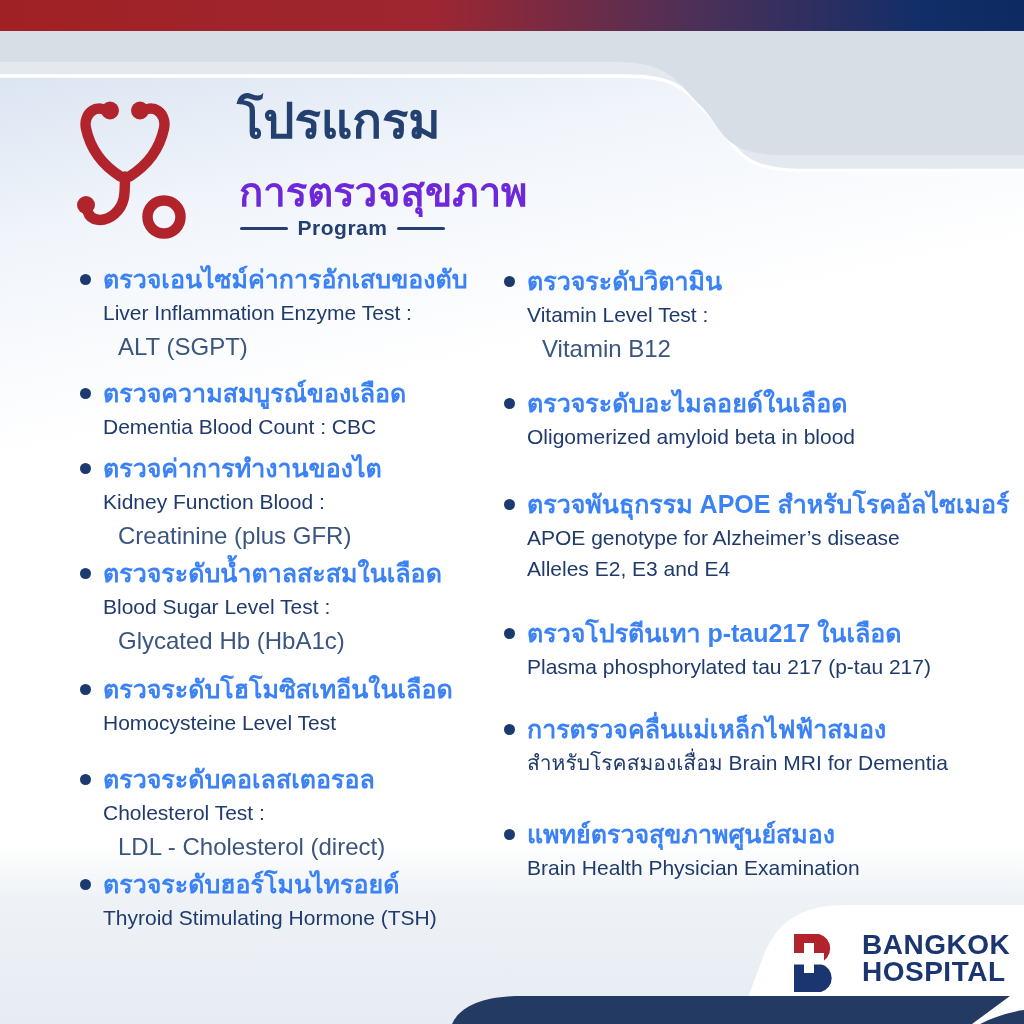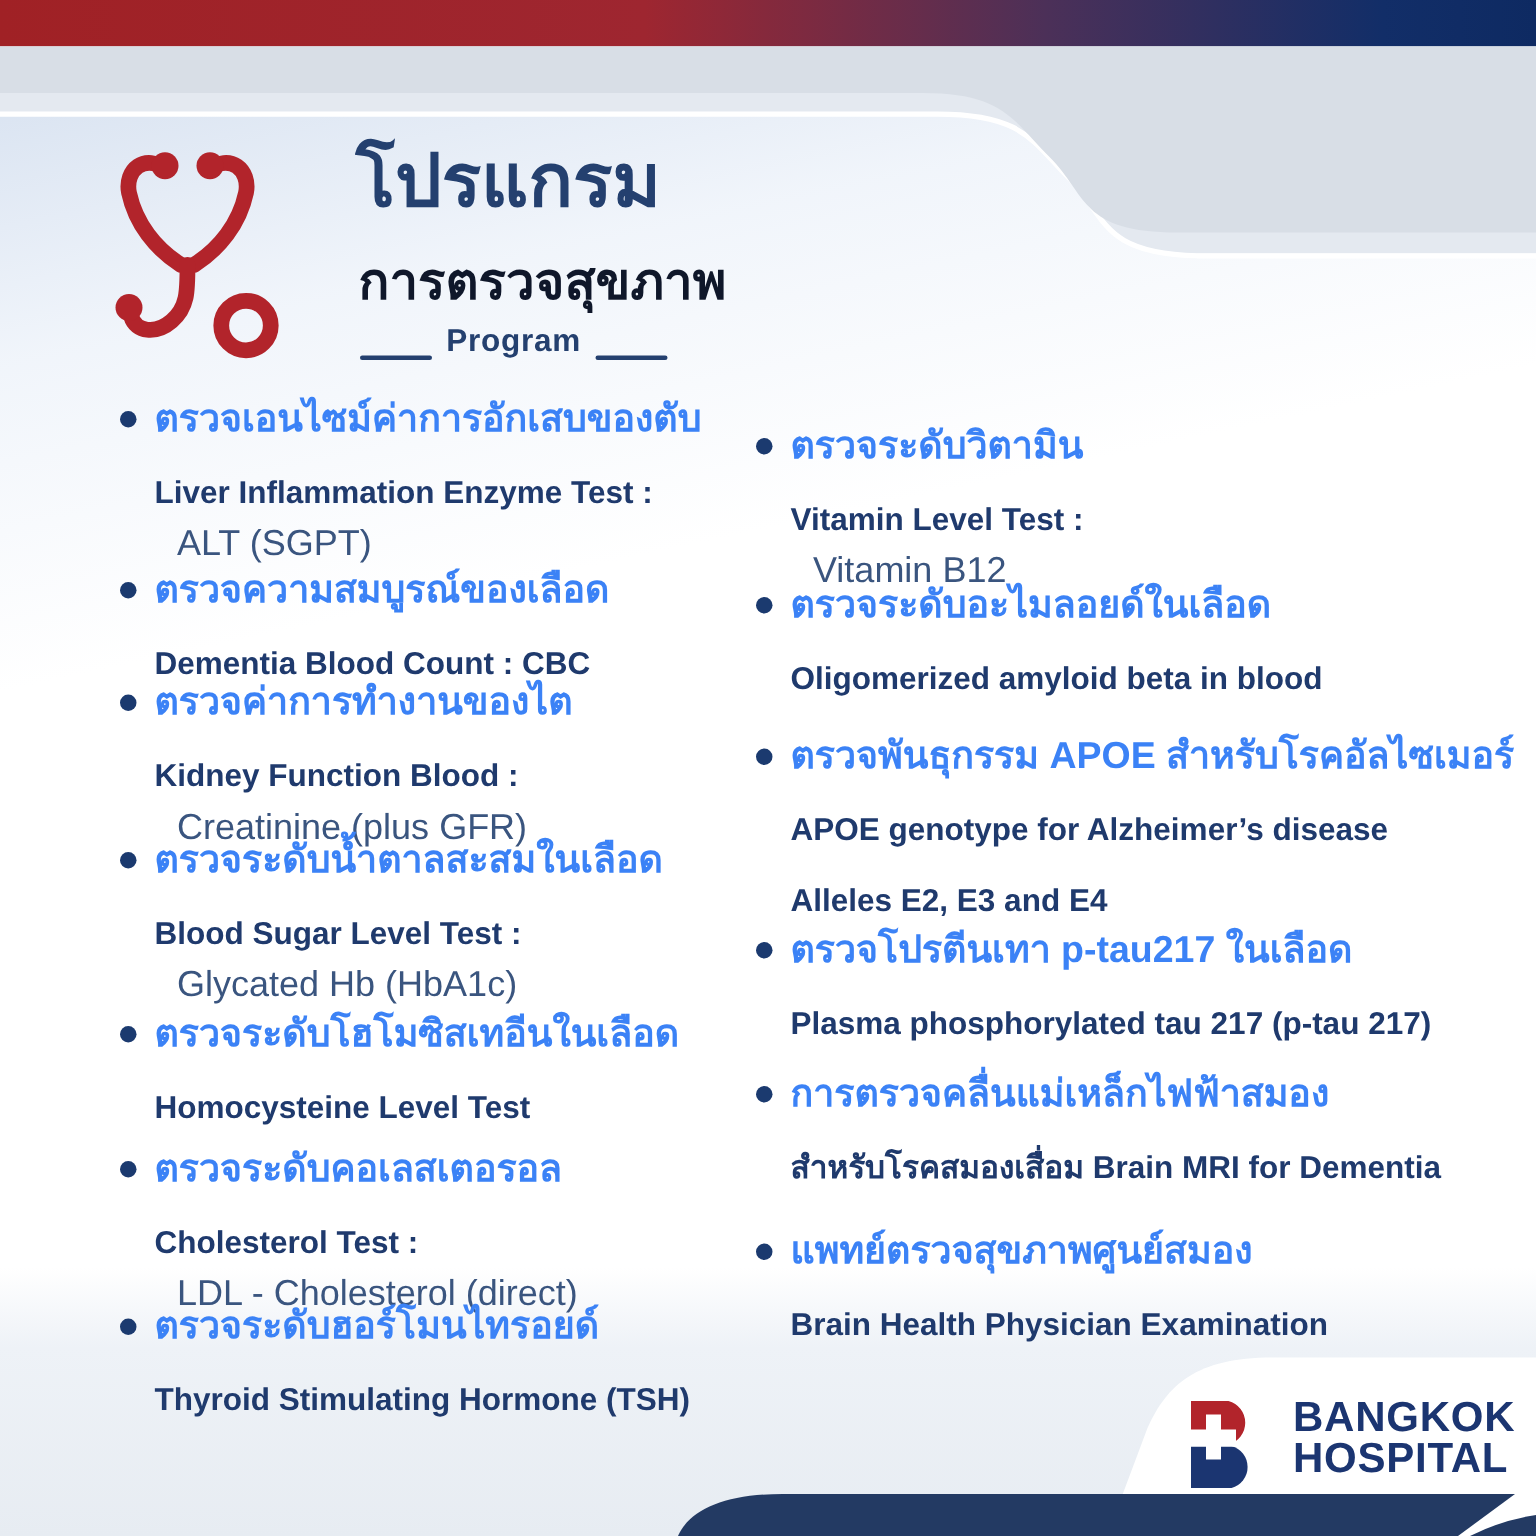--- a/index.html
+++ b/index.html
@@ -11,30 +11,30 @@
     background:linear-gradient(168deg,#d9e3f1 0%,rgba(238,243,250,.85) 28%,rgba(255,255,255,0) 62%);z-index:1;}
   .bottom-band{position:absolute;left:0;top:845px;width:1024px;height:179px;
     background:linear-gradient(180deg,#ffffff 0%,#eef2f7 30%,#e7ecf2 100%);z-index:1;}
 
   svg.decor{position:absolute;left:0;top:0;z-index:2;pointer-events:none;}
 
   
   .logo-block{position:absolute;left:0;top:0;z-index:5;}
   .steth{position:absolute;left:70px;top:94px;}
   .logo-title{position:absolute;left:237px;top:96px;font-size:49px;font-weight:700;color:#24406f;line-height:1.05;white-space:nowrap;}
-  .logo-sub{position:absolute;left:239px;top:170px;font-size:34px;font-weight:700;color:#0f172a;line-height:1.1;white-space:nowrap;}
-  .program-row{position:absolute;left:240px;top:216px;width:205px;display:flex;align-items:flex-end;justify-content:center;gap:10px;}
+  .logo-sub{position:absolute;left:239px;top:170px;font-size:40px;font-weight:700;color:#6d28d9;line-height:1.1;white-space:nowrap;}
+  .program-row{position:absolute;left:240px;top:216px;width:205px;display:flex;align-items:center;justify-content:center;gap:10px;}
   .program-row .rule{height:3px;width:52px;background:#24406f;border-radius:2px;}
   .program-row .ptxt{font-size:21px;font-weight:700;color:#24406f;letter-spacing:.5px;}
 
   
   .item{position:absolute;z-index:5;}
   .bullet{position:absolute;left:-23px;top:10px;width:11px;height:11px;border-radius:50%;background:#1b3a6f;}
   .thai{font-size:25px;font-weight:700;color:#3b82f6;line-height:1.22;white-space:nowrap;}
-  .en{font-size:21px;font-weight:700;color:#1f3a6d;line-height:1.32;margin-top:20px;white-space:nowrap;}
+  .en{font-size:21px;font-weight:400;color:#1f3a6d;line-height:1.32;margin-top:4px;white-space:nowrap;}
   .detail{font-size:24px;font-weight:400;color:#3a557f;line-height:1.3;margin-top:5px;padding-left:15px;white-space:nowrap;}
 
   
   .hosp{position:absolute;left:786px;top:931px;z-index:6;display:flex;align-items:flex-start;gap:12px;}
   .hosp-text{display:flex;flex-direction:column;line-height:.98;}
   .hosp-text span{font-size:28px;font-weight:700;color:#1b3571;letter-spacing:.5px;}
 </style>
 </head>
 <body>
 
@@ -131,21 +131,21 @@
     <div class="en">Cholesterol Test :</div>
     <div class="detail">LDL - Cholesterol (direct)</div>
   </div>
 
   <div class="item" style="left:103px;top:869px;">
     <span class="bullet"></span>
     <div class="thai">ตรวจระดับฮอร์โมนไทรอยด์</div>
     <div class="en">Thyroid Stimulating Hormone (TSH)</div>
   </div>
 
-  <div class="item" style="left:527px;top:282px;">
+  <div class="item" style="left:527px;top:266px;">
     <span class="bullet"></span>
     <div class="thai">ตรวจระดับวิตามิน</div>
     <div class="en">Vitamin Level Test :</div>
     <div class="detail">Vitamin B12</div>
   </div>
 
   <div class="item" style="left:527px;top:388px;">
     <span class="bullet"></span>
     <div class="thai">ตรวจระดับอะไมลอยด์ในเลือด</div>
     <div class="en">Oligomerized amyloid beta in blood</div>

